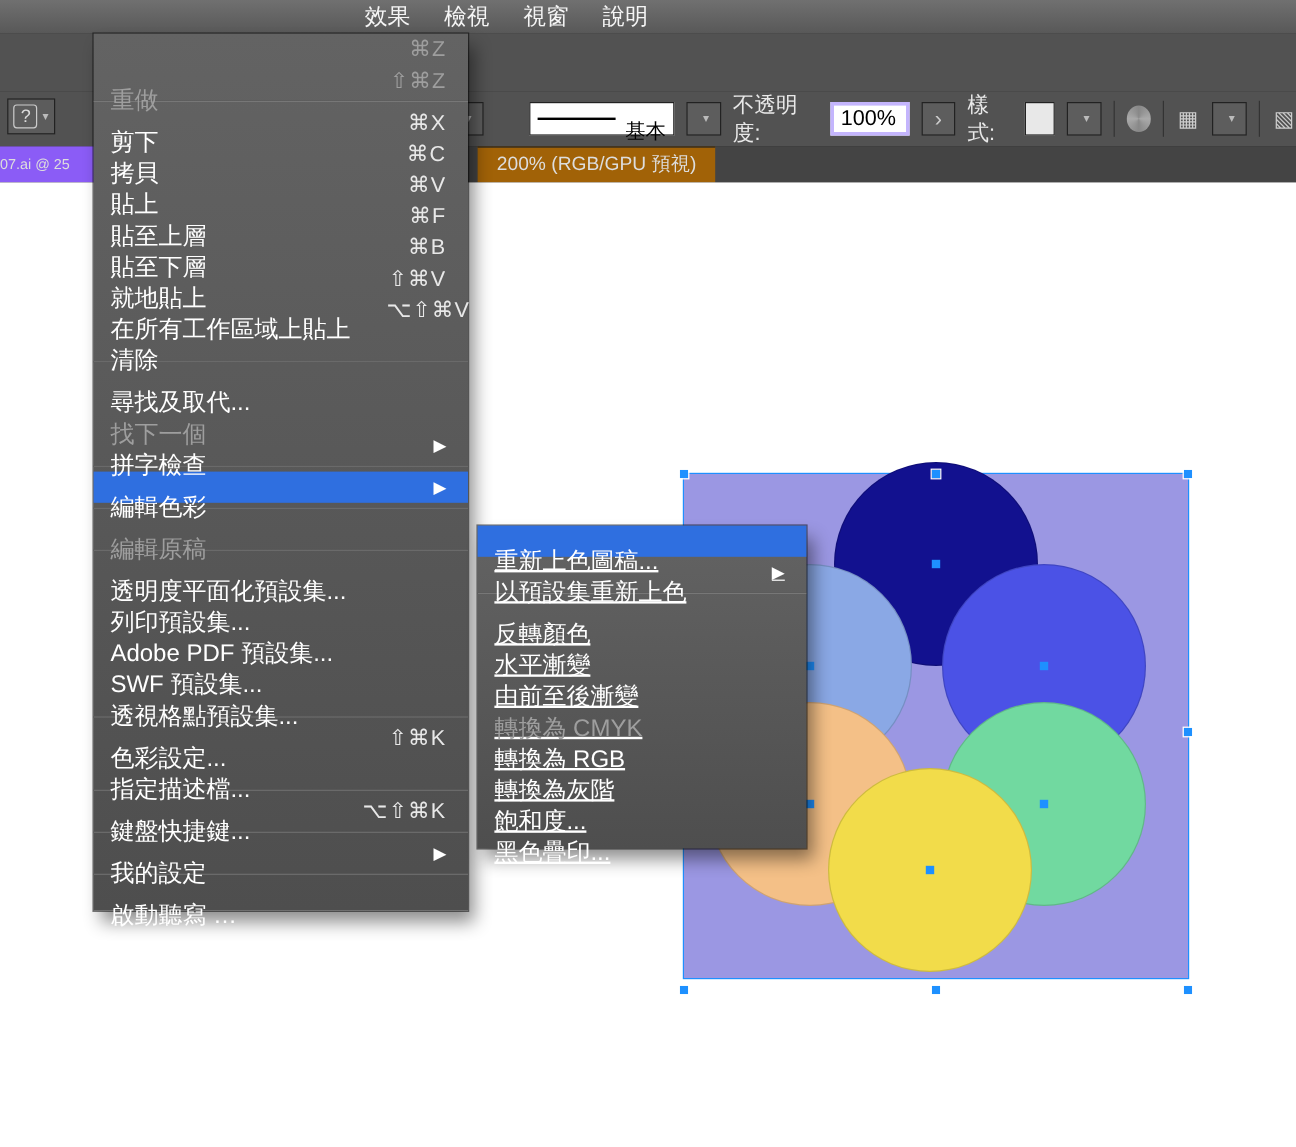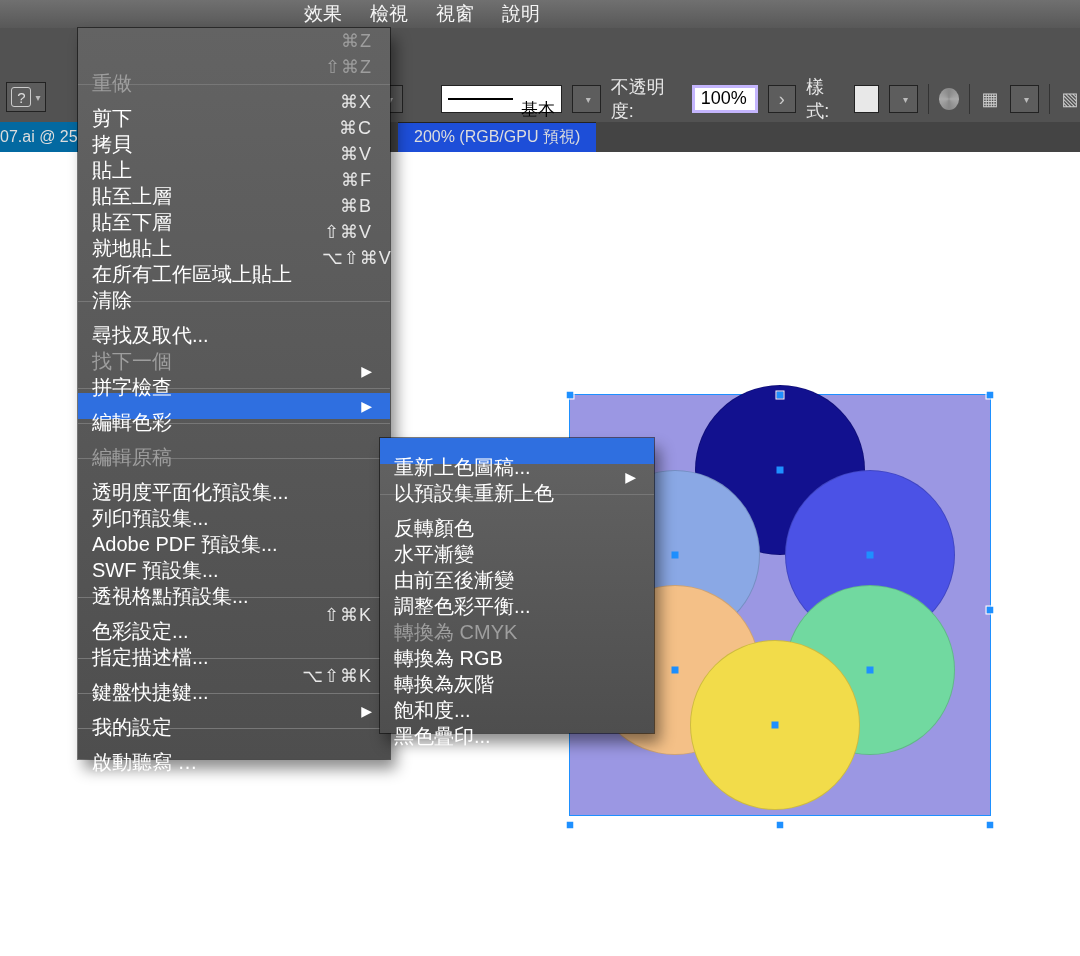--- a/index.html
+++ b/index.html
@@ -64,29 +64,29 @@
   .drop-tri { font-size:10px; color:#bbb; margin-left:4px; }
 
   
   .tabstrip {
     height: 30px;
     background: #444;
     display: flex;
     align-items: stretch;
   }
   .doctab {
-    background: #1d4ed8;
+    background: #a16207;
     color: #ddd;
     font-size: 16px;
     border-top:1px solid #222;
     display:flex; align-items:center;
     padding: 0 16px;
   }
   .doctab-left-frag {
-    background:#0369a1; color:#ddd; font-size:16px; display:flex; align-items:center; padding-right:10px;
+    background:#8b5cf6; color:#ddd; font-size:12px; display:flex; align-items:center; padding-right:10px;
     width: 98px; overflow:hidden; white-space:nowrap;
   }
 
   
   .canvas {
     position:absolute;
     top: 152px; left:0; right:0; bottom:0;
     background: #fff;
   }
 
@@ -131,21 +131,21 @@
   .menu-row .short { color:#e8e8e8; font-size:18px; letter-spacing:1px; }
   .menu-row.disabled .short { color:#9e9e9e; }
   .menu-row .arrow { font-size:14px; margin-left:auto; }
   .menu-sep { height:1px; background:#333; border-top:1px solid #777; margin:4px 0; }
   .menu-row.highlight { background:#2f6fe0; }
 
   .mainmenu {
     top: 28px; left: 78px; width: 312px;
   }
   .submenu {
-    top: 438px; left: 380px; width: 274px;
+    top: 438px; left: 398px; width: 274px; text-decoration: underline;
   }
 
   
   .helpbox {
     position:absolute; top:82px; left:6px;
     width:40px; height:30px;
     border:1px solid #222; background:#5c5c5c;
     display:flex; align-items:center; justify-content:center;
     color:#ddd; font-size:18px;
   }
@@ -347,23 +347,20 @@
     <div class="menu-sep"></div>
     <div class="menu-row">
       <span class="lbl">反轉顏色</span>
     </div>
     <div class="menu-row">
       <span class="lbl">水平漸變</span>
     </div>
     <div class="menu-row">
       <span class="lbl">由前至後漸變</span>
     </div>
-    <div class="menu-row">
-      <span class="lbl">調整色彩平衡...</span>
-    </div>
     <div class="menu-row disabled">
       <span class="lbl">轉換為 CMYK</span>
     </div>
     <div class="menu-row">
       <span class="lbl">轉換為 RGB</span>
     </div>
     <div class="menu-row">
       <span class="lbl">轉換為灰階</span>
     </div>
     <div class="menu-row">

